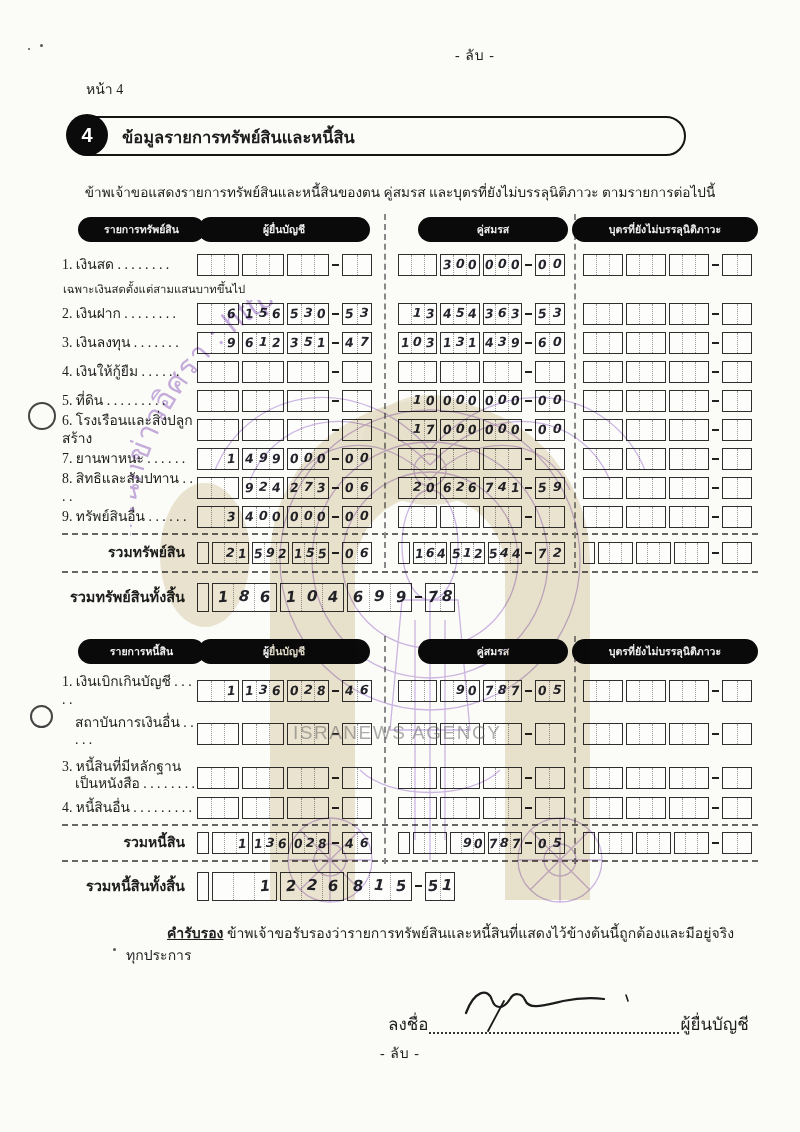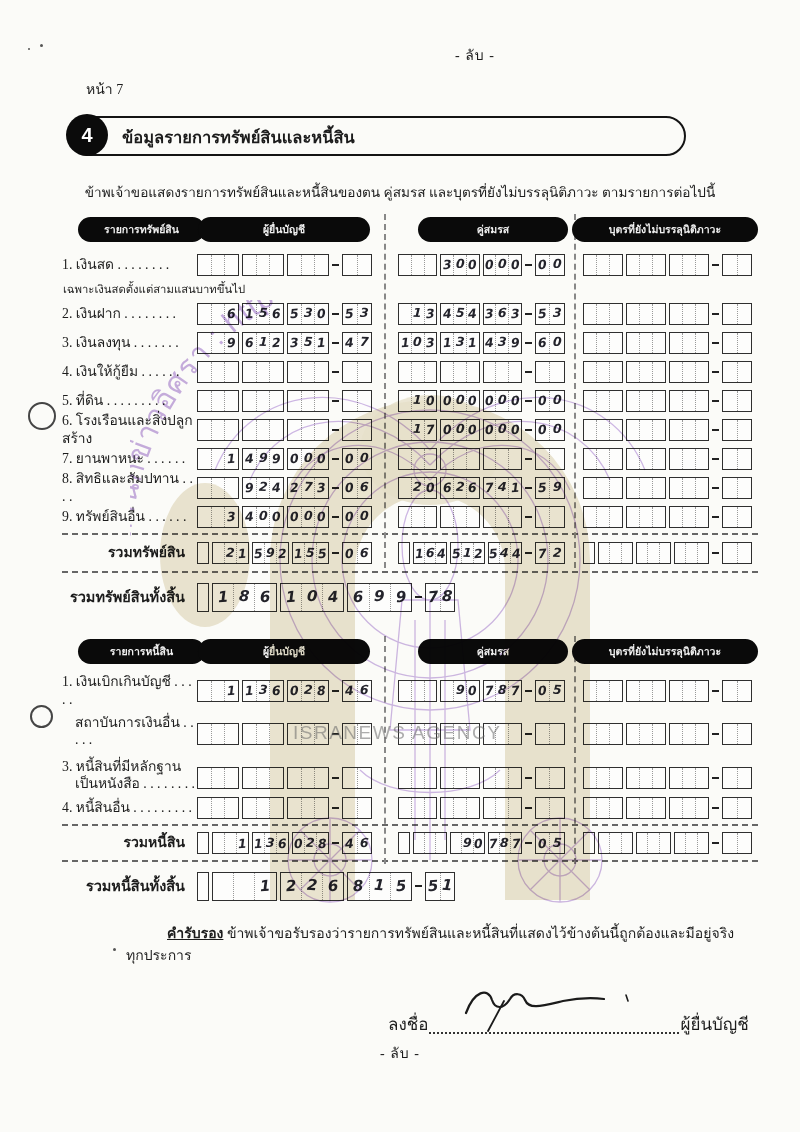--- a/index.html
+++ b/index.html
@@ -78,21 +78,21 @@
 </head>
 <body>
 
 <div class="page">
 
   <div class="speck" style="left:40px;top:44px;width:3px;height:3px;"></div>
   <div class="speck" style="left:28px;top:48px;width:2px;height:2px;"></div>
   <div class="speck" style="left:113px;top:948px;width:3px;height:3px;"></div>
 
   <div class="abs secret" style="left:455px;top:44px;">- ลับ -</div>
-  <div class="abs pagenum" style="left:86px;top:78px;">หน้า 7</div>
+  <div class="abs pagenum" style="left:86px;top:78px;">หน้า 4</div>
 
   <div class="secbox"></div>
   <div class="seccircle">4</div>
   <div class="sectitle">ข้อมูลรายการทรัพย์สินและหนี้สิน</div>
   <div class="intro">ข้าพเจ้าขอแสดงรายการทรัพย์สินและหนี้สินของตน คู่สมรส และบุตรที่ยังไม่บรรลุนิติภาวะ ตามรายการต่อไปนี้</div>
 
   <div class="tbl" style="left:62px;top:214px;">
     <div class="vline v1" style="height:354px;"></div>
     <div class="vline v2" style="height:354px;"></div>
     <div class="pillrow">

